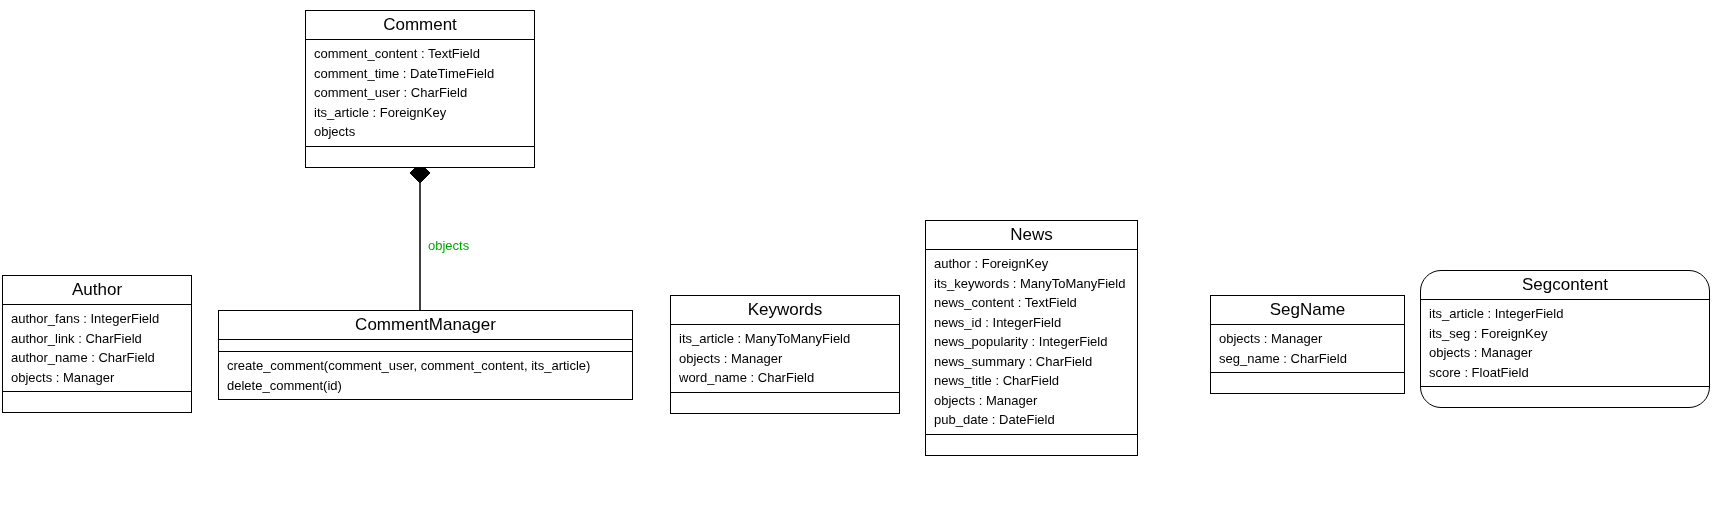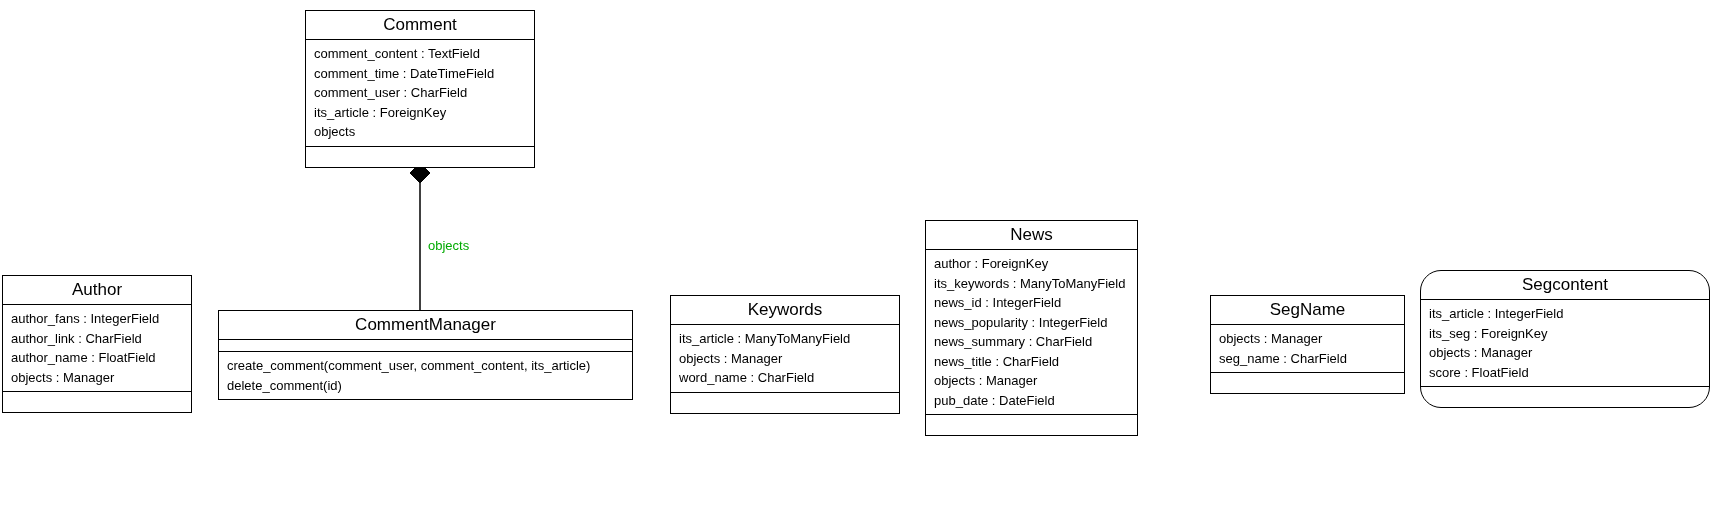--- a/index.html
+++ b/index.html
@@ -77,21 +77,21 @@
     </div>
   </div>
 
   <div class="uml-class" style="left:2px; top:275px; width:190px;">
     <div class="uml-class-header">
       <span>Author</span>
     </div>
     <div class="uml-class-section">
       <p>author_fans : IntegerField</p>
       <p>author_link : CharField</p>
-      <p>author_name : FloatField</p>
+      <p>author_name : CharField</p>
       <p>objects : Manager</p>
     </div>
     <div class="uml-class-section" style="min-height:20px;"></div>
   </div>
 
   <div class="uml-class" style="left:218px; top:310px; width:415px;">
     <div class="uml-class-header">
       <span>CommentManager</span>
     </div>
     <div class="uml-class-section" style="min-height:12px;"></div>
@@ -113,20 +113,21 @@
     <div class="uml-class-section" style="min-height:20px;"></div>
   </div>
 
   <div class="uml-class" style="left:925px; top:220px; width:213px;">
     <div class="uml-class-header">
       <span>News</span>
     </div>
     <div class="uml-class-section">
       <p>author : ForeignKey</p>
       <p>its_keywords : ManyToManyField</p>
+      <p>news_content : TextField</p>
       <p>news_id : IntegerField</p>
       <p>news_popularity : IntegerField</p>
       <p>news_summary : CharField</p>
       <p>news_title : CharField</p>
       <p>objects : Manager</p>
       <p>pub_date : DateField</p>
     </div>
     <div class="uml-class-section" style="min-height:20px;"></div>
   </div>
 

